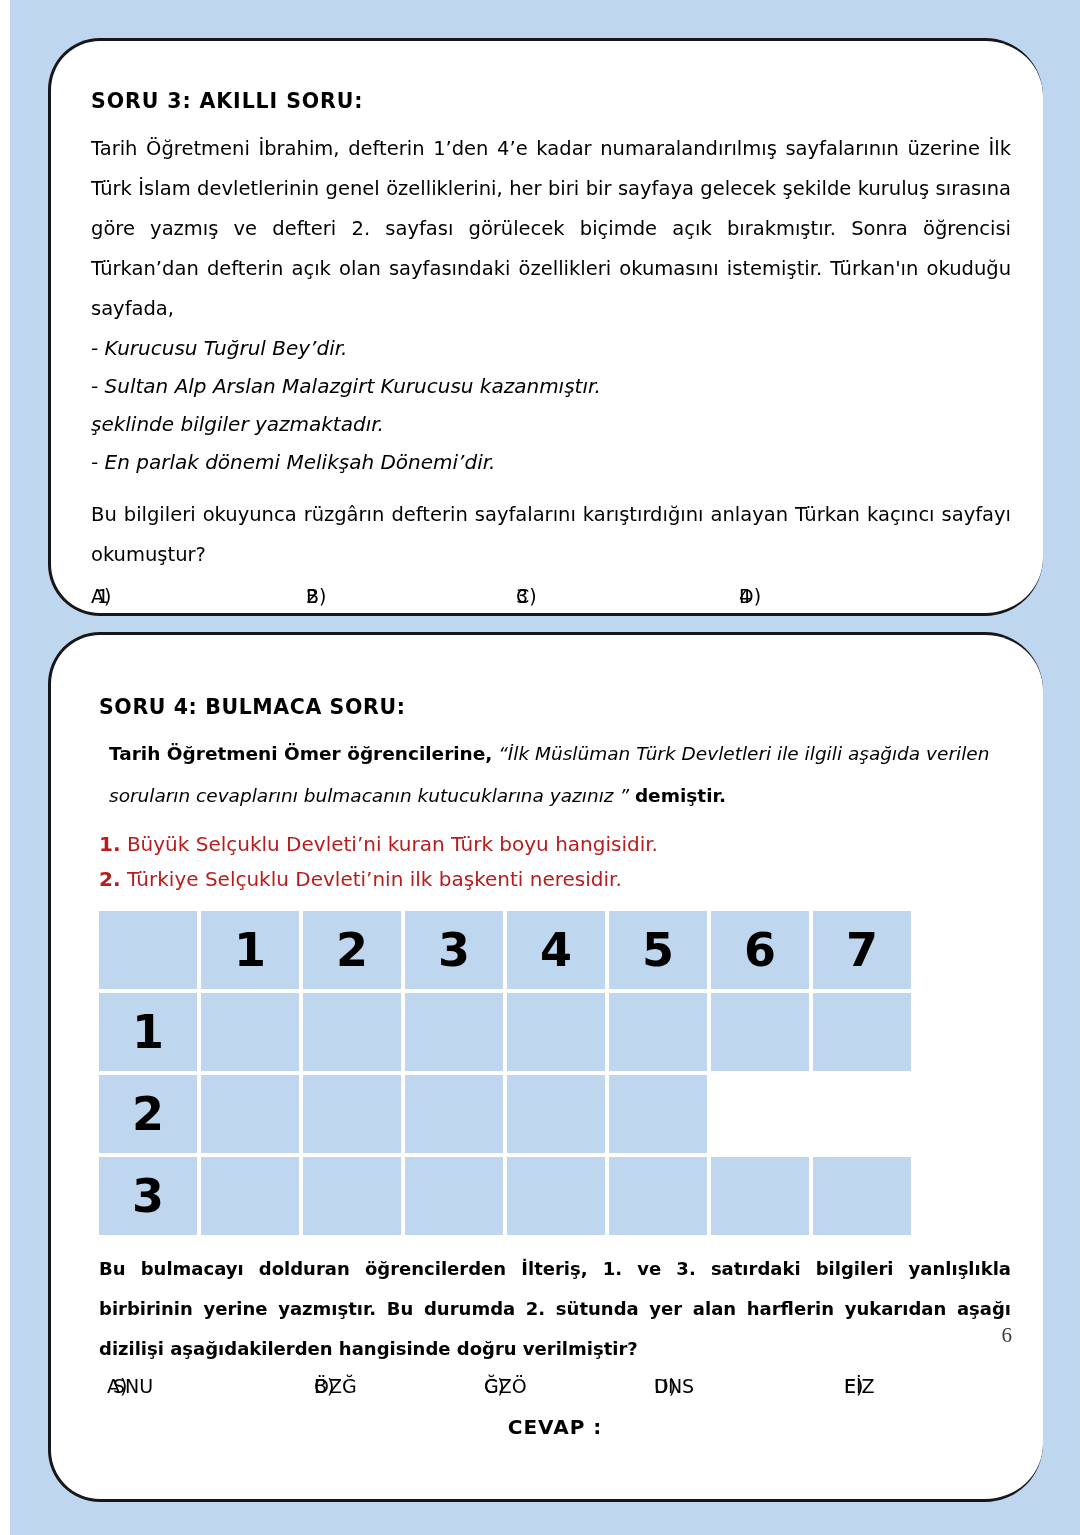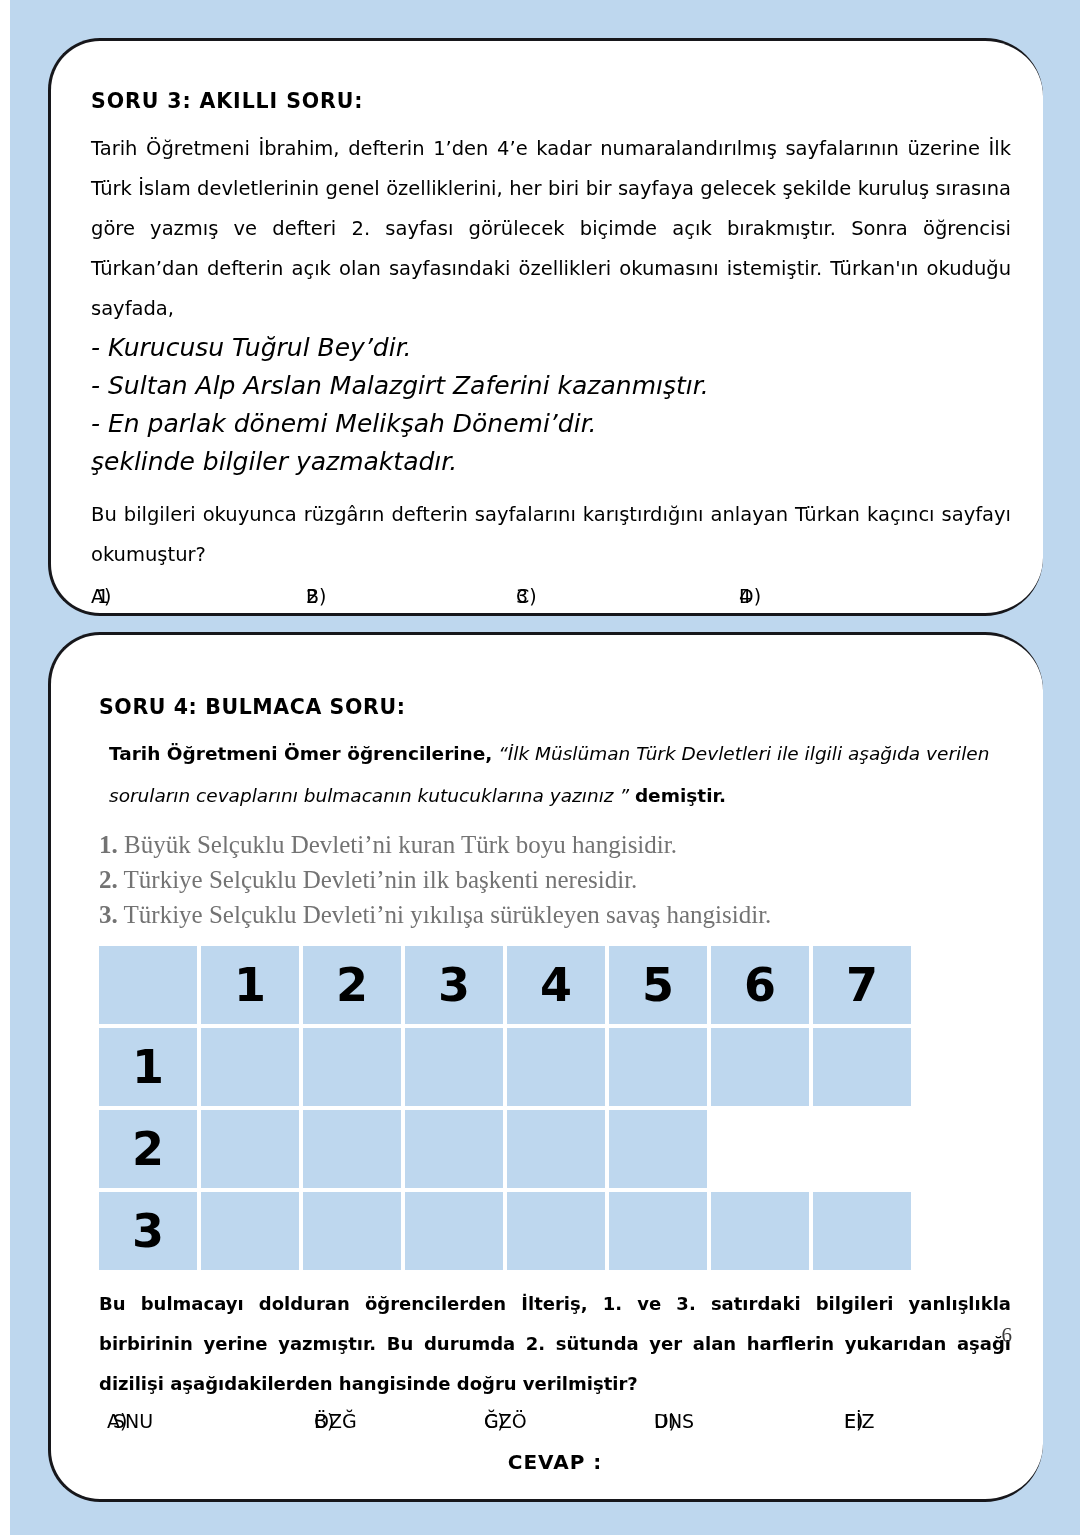--- a/index.html
+++ b/index.html
@@ -92,21 +92,21 @@
 
   .para {
     font-size: 19.5px;
     line-height: 40px;
     color: #000;
     text-align: justify;
     margin: 0;
   }
 
   .ital-line {
-    font-size: 25px;
+    font-size: 20px;
     font-style: italic;
     line-height: 38px;
     color: #000;
     margin: 0;
     white-space: nowrap;
   }
 
   .para-bold {
     font-size: 19.5px;
     font-weight: normal;
@@ -119,25 +119,24 @@
   .q4-lead {
     font-size: 18.5px;
     line-height: 42px;
     color: #000;
     margin: 10px;
   }
   .q4-lead b { font-weight: bold; }
   .q4-lead i { font-style: italic; font-weight: normal; }
 
   .q4-item {
-    font-size: 25px;
+    font-size: 20px;
     line-height: 35px;
-    color: #737373;
-    margin: 0;
-    font-family: Liberation Serif, serif;
+    color: #b91c1c;
+    margin: 0;
   }
   .q4-item .num { font-weight: bold; }
 
   .q4-tail {
     font-size: 18px;
     font-weight: bold;
     line-height: 40px;
     color: #000;
     text-align: justify;
     margin: 0;
@@ -208,23 +207,23 @@
 
   <div class="card card-top">
     <div class="card-inner">
       <div class="content ct-top">
 
         <p class="hdr">SORU 3: AKILLI SORU:</p>
 
         <p class="para">Tarih Öğretmeni İbrahim, defterin 1’den 4’e kadar numaralandırılmış sayfalarının üzerine İlk Türk İslam devletlerinin genel özelliklerini, her biri bir sayfaya gelecek şekilde kuruluş sırasına göre yazmış ve defteri 2. sayfası görülecek biçimde açık bırakmıştır. Sonra öğrencisi Türkan’dan defterin açık olan sayfasındaki özellikleri okumasını istemiştir. Türkan'ın okuduğu sayfada,</p>
 
         <p class="ital-line">- Kurucusu Tuğrul Bey’dir.</p>
-        <p class="ital-line">- Sultan Alp Arslan Malazgirt Zaferini kazanmıştır.</p>
+        <p class="ital-line">- Sultan Alp Arslan Malazgirt Kurucusu kazanmıştır.</p>
+        <p class="ital-line">şeklinde bilgiler yazmaktadır.</p>
         <p class="ital-line">- En parlak dönemi Melikşah Dönemi’dir.</p>
-        <p class="ital-line">şeklinde bilgiler yazmaktadır.</p>
 
         <p class="para-bold">Bu bilgileri okuyunca rüzgârın defterin sayfalarını karıştırdığını anlayan Türkan kaçıncı sayfayı okumuştur?</p>
 
         <div class="options">
           <span style="left:0px;">
             <span>A)</span>
             &nbsp;<span>1</span>
           </span>
           <span style="left:215px;">
             <span>B)</span>
@@ -261,24 +260,20 @@
           <b>demiştir.</b>
         </p>
 
         <p class="q4-item">
           <span class="num">1.</span>
           <span>Büyük Selçuklu Devleti’ni kuran Türk boyu hangisidir.</span>
         </p>
         <p class="q4-item">
           <span class="num">2.</span>
           <span>Türkiye Selçuklu Devleti’nin ilk başkenti neresidir.</span>
-        </p>
-        <p class="q4-item">
-          <span class="num">3.</span>
-          <span>Türkiye Selçuklu Devleti’ni yıkılışa sürükleyen savaş hangisidir.</span>
         </p>
 
         <div class="grid">
 
           <div class="cell"></div>
           <div class="cell lbl">1</div>
           <div class="cell lbl">2</div>
           <div class="cell lbl">3</div>
           <div class="cell lbl">4</div>
           <div class="cell lbl">5</div>

